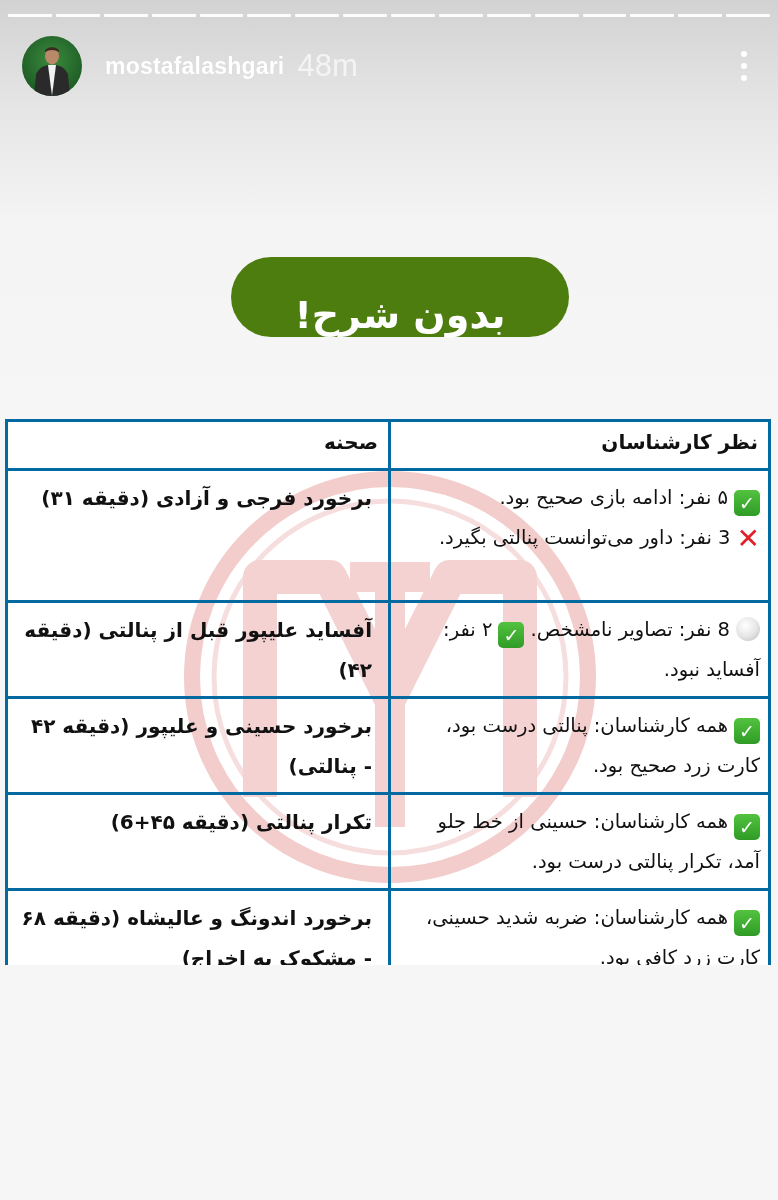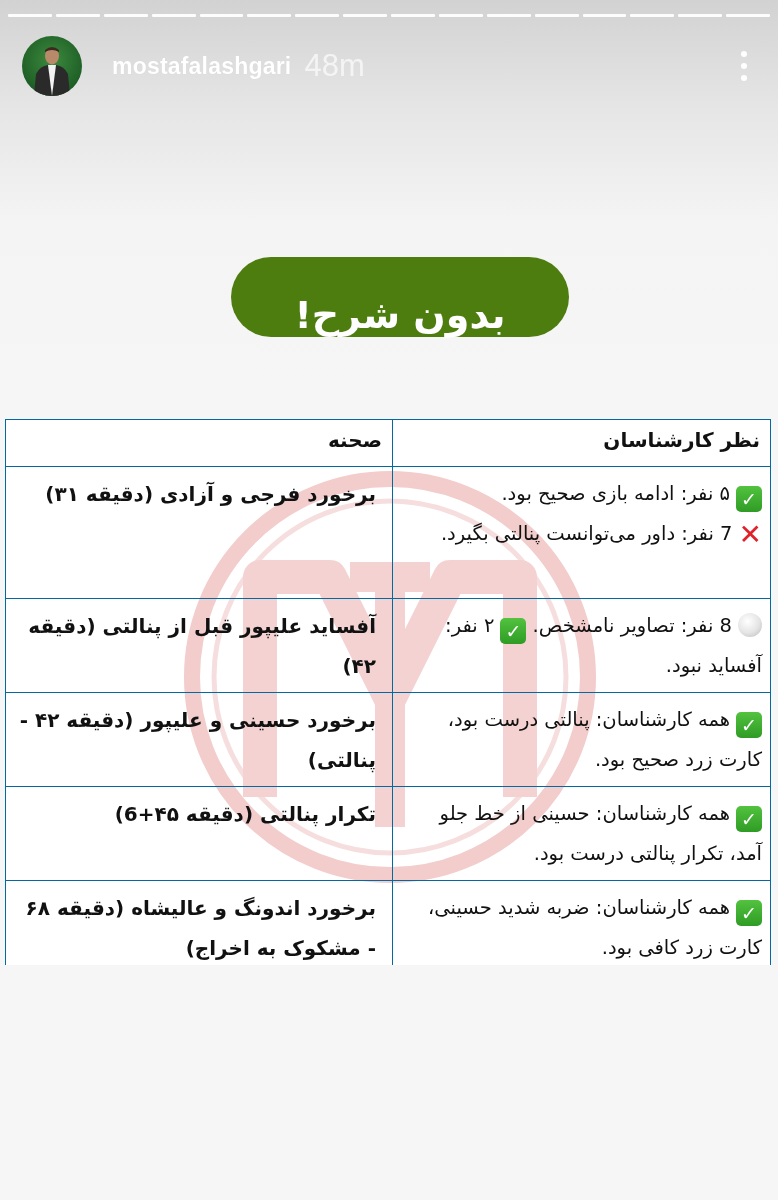--- a/index.html
+++ b/index.html
@@ -17,21 +17,21 @@
     position:absolute; top:36px; left:22px; right:22px; height:60px;
     display:flex; align-items:center;
   }
   .avatar {
     width:60px; height:60px; border-radius:50%; overflow:hidden; flex:none;
     background: radial-gradient(circle at 50% 40%, #3c8a3e 0%, #1f5f26 70%, #164a1d 100%);
     position:relative;
   }
   .avatar svg { position:absolute; left:0; top:0; }
   .username {
-    margin-left:30px; color:#ffffff; font-family:"Liberation Sans", sans-serif;
+    margin-left:23px; color:#ffffff; font-family:"Liberation Sans", sans-serif;
     font-weight:bold; font-size:23px; letter-spacing:0.2px;
     text-shadow: 0 0 1px rgba(0,0,0,0.08);
   }
   .time {
     margin-left:13px; color:#f4f4f4; font-family:"Liberation Sans", sans-serif;
     font-size:31px;
   }
   .menu {
     margin-left:auto; width:20px; height:40px; display:flex; flex-direction:column;
     align-items:center; justify-content:center; gap:6px; cursor:pointer; margin-right:2px;
@@ -49,21 +49,21 @@
   .card {
     position:absolute; left:5px; top:419px; width:766px; height:546px;
     background:#ffffff; overflow:hidden;
   }
   .watermark { position:absolute; left:175px; top:48px; opacity:1; pointer-events:none; }
   table.main {
     position:relative; border-collapse:collapse; width:766px; direction:rtl;
     font-family:"DejaVu Sans", sans-serif; color:#111;
   }
   table.main td, table.main th {
-    border:1px solid #0369a1; vertical-align:top; text-align:right;
+    border:3px solid #0369a1; vertical-align:top; text-align:right;
     padding:7px 10px 6px 10px;
   }
   table.main tr:last-child td { border-bottom:none; }
   table.main th {
     font-weight:bold; font-size:20px; height:32px; padding-top:8px;
   }
   table.main td.opinion { width:359px; font-size:19.5px; line-height:40px; padding-right:8px;margin-left:47px; }
   table.main td.scene { font-size:20px; font-weight:bold; line-height:40px; padding-right:16px; }
   .badge {
     display:inline-block; width:26px; height:26px; border-radius:5px; vertical-align:-6px;
@@ -131,21 +131,21 @@
     <thead>
       <tr>
         <th>نظر کارشناسان</th>
         <th>صحنه</th>
       </tr>
     </thead>
     <tbody>
       <tr style="height:132px">
         <td class="opinion">
           <span class="badge">✓</span><span>۵ نفر: ادامه بازی صحیح بود.</span><br>
-          <span class="xmark">✕</span><span>7 نفر: داور می‌توانست پنالتی بگیرد.</span>
+          <span class="xmark">✕</span><span>3 نفر: داور می‌توانست پنالتی بگیرد.</span>
         </td>
         <td class="scene">برخورد فرجی و آزادی (دقیقه ۳۱)</td>
       </tr>
       <tr style="height:92px">
         <td class="opinion">
           <span class="circle"></span><span>8 نفر: تصاویر نامشخص.</span>
           <span class="badge">✓</span><span>۲ نفر: آفساید نبود.</span>
         </td>
         <td class="scene">آفساید علیپور قبل از پنالتی (دقیقه ۴۲)</td>
       </tr>

